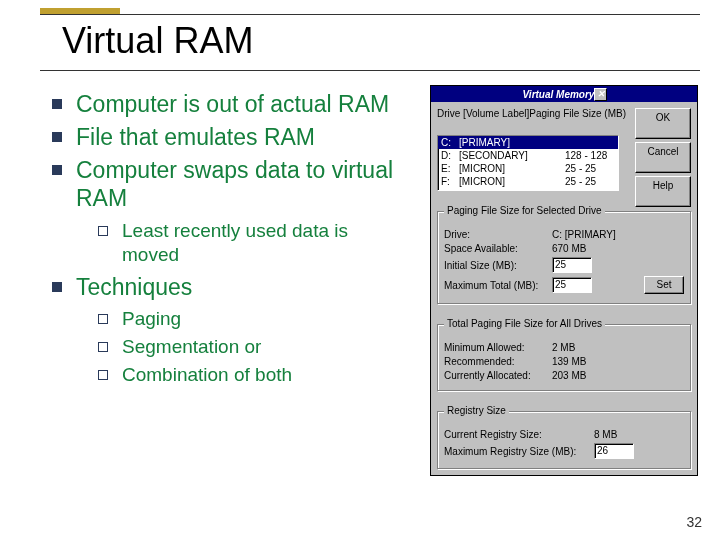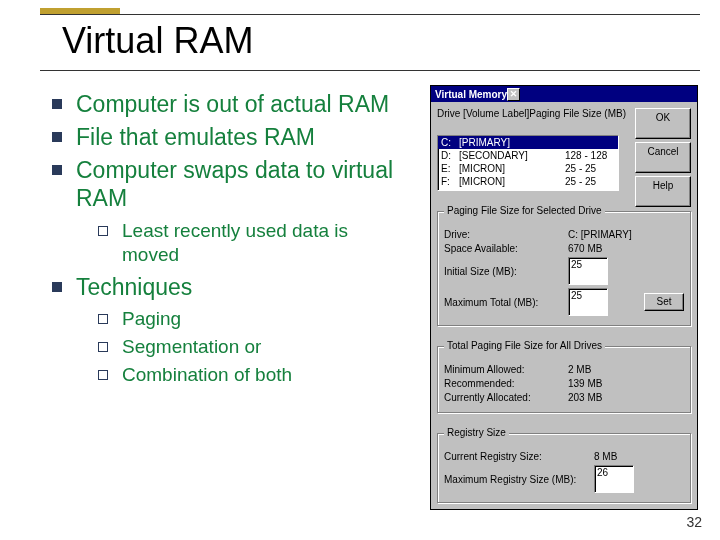--- a/index.html
+++ b/index.html
@@ -101,27 +101,28 @@
     width: 268px;
     background: #c0c0c0;
     border: 1px solid #000;
     font-family: Tahoma, "MS Sans Serif", Arial, sans-serif;
     font-size: 10px;
     color: #000;
   }
   .titlebar {
     display: flex;
     align-items: center;
-    justify-content: flex-start;
+    justify-content: center;
     background: #000080;
     color: #fff;
     height: 16px;
     padding: 0 2px 0 4px;
     font-weight: bold;
     font-size: 10px;
+    font-style: italic;
   }
   .closebtn {
     width: 13px; height: 13px;
     background: #c0c0c0;
     border-top: 1px solid #fff;
     border-left: 1px solid #fff;
     border-right: 1px solid #000;
     border-bottom: 1px solid #000;
     display: flex; align-items: center; justify-content: center;
     font-size: 9px; line-height: 1;
@@ -171,29 +172,29 @@
     position: relative;
   }
   .group .legend {
     position: absolute;
     top: -7px; left: 6px;
     background: #c0c0c0;
     padding: 0 3px;
     font-size: 10px;
   }
   .field { display:flex; align-items:center; margin: 3px 0; }
-  .field .k { width: 124px; }
+  .field .k { width: 108px; }
   .sunken {
     background:#fff;
     border-top:1px solid #808080;
     border-left:1px solid #808080;
     border-right:1px solid #fff;
     border-bottom:1px solid #fff;
     box-shadow: inset 1px 1px 0 #000;
-    height: 28px; line-height:14px;
+    height: 16px; line-height:14px;
     padding: 0 2px;
     width: 40px;
     font-size:10px;
   }
   .val { font-size:10px; }
 </style>
 </head>
 <body>
 
 <div class="accent-bar"></div>

